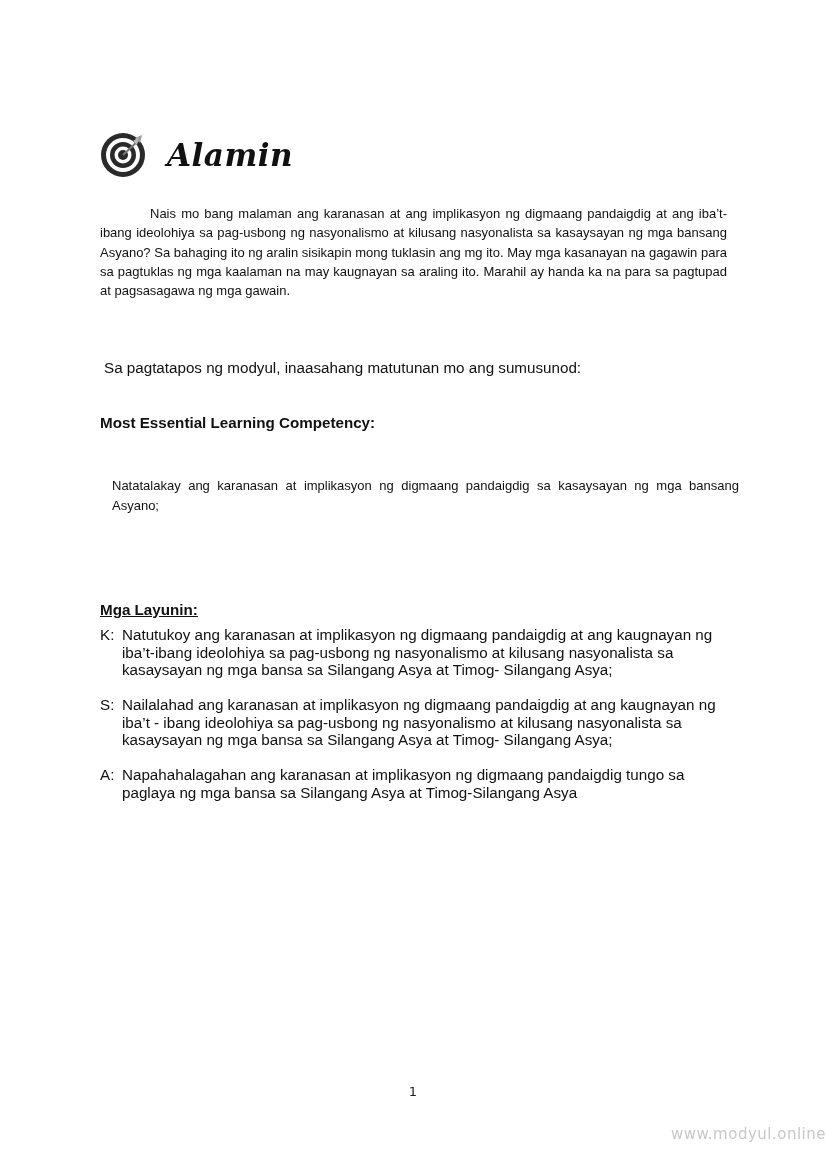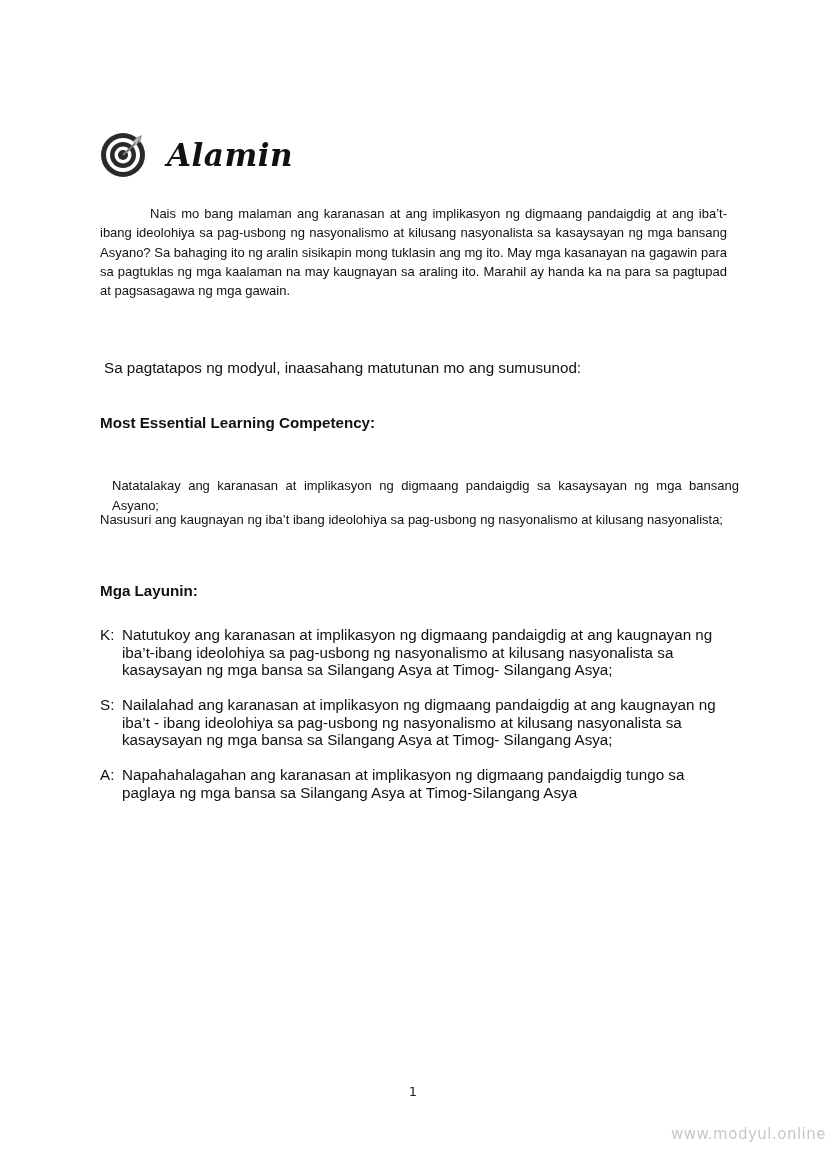--- a/index.html
+++ b/index.html
@@ -38,23 +38,22 @@
     <div class="title">Alamin</div>
   </div>
 
   <p class="para intro" style="margin:0;">Nais mo bang malaman ang karanasan at ang implikasyon ng digmaang pandaigdig at ang iba’t-ibang ideolohiya sa pag-usbong ng nasyonalismo at kilusang nasyonalista sa kasaysayan ng mga bansang Asyano? Sa bahaging ito ng aralin sisikapin mong tuklasin ang mg ito. May mga kasanayan na gagawin para sa pagtuklas ng mga kaalaman na may kaugnayan sa araling ito. Marahil ay handa ka na para sa pagtupad at pagsasagawa ng mga gawain.</p>
 
   <div class="line bold" style="top:413px;">Most Essential Learning Competency:</div>
 
   <div class="line" style="top:358px; left:104px;">Sa pagtatapos ng modyul, inaasahang matutunan mo ang sumusunod:</div>
 
   <p class="para" style="top:464px; margin:12px; line-height:19.5px;">Natatalakay ang karanasan at implikasyon ng digmaang pandaigdig sa kasaysayan ng mga bansang Asyano;</p>
-  <p class="para" style="top:510px; margin:0; line-height:19.5px;">Nasusuri ang kaugnayan ng iba’t ibang ideolohiya sa pag-usbong ng nasyonalismo at kilusang nasyonalista;</p>
 
-  <div class="line bold" style="top:581px;">Mga Layunin:</div>
+  <div class="line bold" style="top:600px;text-decoration:underline;">Mga Layunin:</div>
 
   <div class="obj" style="top:626px;">
     <div class="row">
         <span class="lbl">K:</span>
         <span class="txt">Natutukoy ang karanasan at implikasyon ng digmaang pandaigdig at ang kaugnayan ng</span>
       </div>
     <div class="row">
         <span class="lbl"></span>
         <span class="txt">iba’t-ibang ideolohiya sa pag-usbong ng nasyonalismo at kilusang nasyonalista sa</span>
       </div>

